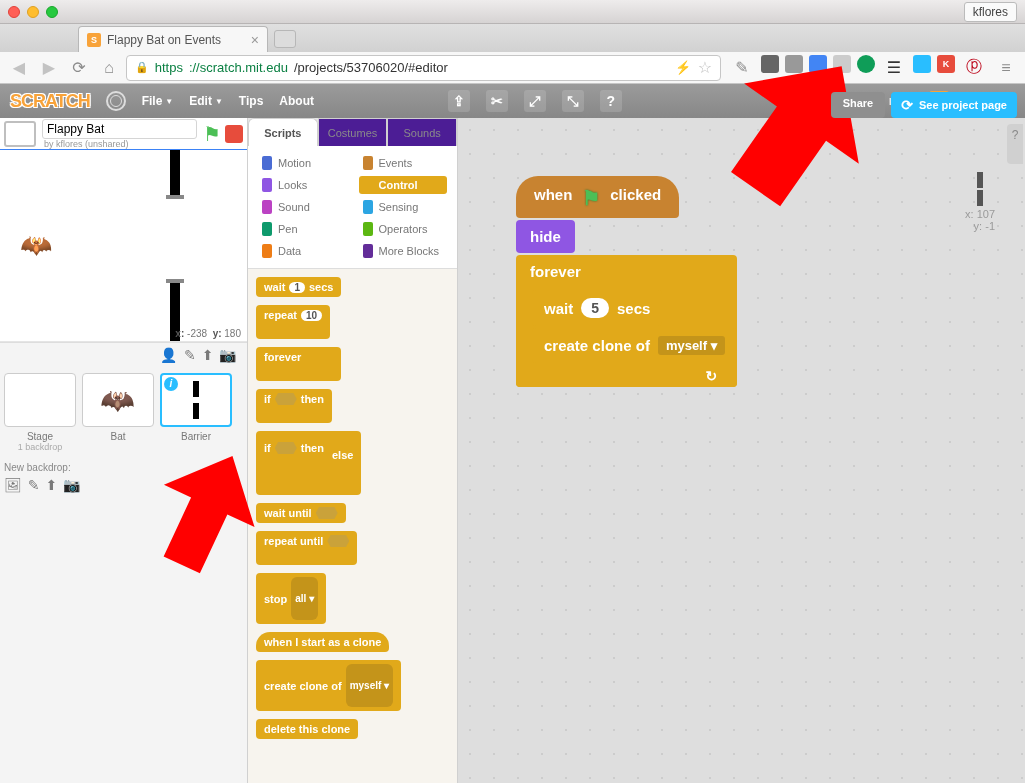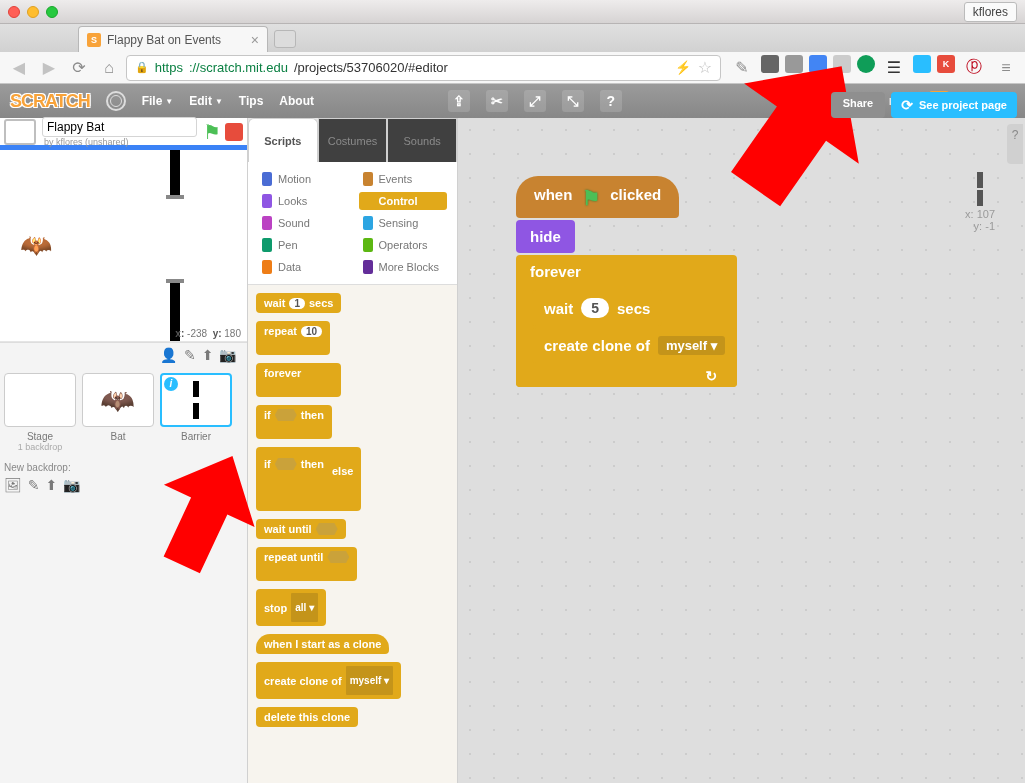--- a/index.html
+++ b/index.html
@@ -43,21 +43,21 @@
 .menu-spacer{flex:1}
 .menu-ico{width:22px;height:22px;background:rgba(255,255,255,.15);border-radius:3px;display:flex;align-items:center;justify-content:center;font-size:14px}
 .save-now{color:#e8e8e8}
 .user-badge{width:20px;height:20px;background:#f8a33a;border-radius:3px;display:flex;align-items:center;justify-content:center;font-weight:bold}
 
 
 .content{position:absolute;top:118px;left:0;right:0;bottom:0;display:flex}
 
 
 .left-col{width:248px;background:#fff;border-right:1px solid #d0d0d0;display:flex;flex-direction:column}
-.stage-header{height:32px;display:flex;align-items:center;padding:4px;gap:6px;border-bottom:5px solid #3b82f6}
+.stage-header{height:32px;display:flex;align-items:center;padding:4px;gap:6px;border-bottom:1px solid #3b82f6}
 .stage-thumb{width:32px;height:26px;border:2px solid #bfbfbf;border-radius:3px;background:#fff;position:relative}
 .stage-thumb:after{content:"";position:absolute;bottom:-10px;left:0;font-size:7px;color:#bbb}
 .proj-title{flex:1}
 .proj-title input{width:100%;border:1px solid #d5d5d5;border-radius:3px;padding:2px 4px;font-size:12px}
 .proj-by{font-size:9px;color:#999;padding-left:2px}
 .flag-stop{display:flex;gap:4px;align-items:center}
 .flag-ico{color:#4cbf56;font-size:20px}
 .stop-ico{width:18px;height:18px;background:#e74c3c;border-radius:3px}
 
 .stage-view{height:192px;background:#fff;position:relative;border-bottom:1px solid #e5e5e5}
@@ -80,34 +80,34 @@
 .sprite-tile .box{width:72px;height:54px;background:#fff;border:1px solid #ccc;border-radius:4px;display:flex;align-items:center;justify-content:center;font-size:28px;position:relative}
 .sprite-tile.sel .box{border:2px solid #29beff}
 .sprite-tile .info{position:absolute;top:2px;left:2px;width:14px;height:14px;background:#29beff;border-radius:50%;color:#fff;font-size:10px;line-height:14px;font-style:italic;font-weight:bold}
 .mini-barrier{display:flex;flex-direction:column;align-items:center;gap:6px}
 .mini-barrier span{width:6px;height:16px;background:#000}
 .new-bd{font-size:10px;color:#888;margin:10px 0 4px}
 .bd-icons{display:flex;gap:6px;color:#7a7a7a;font-size:14px}
 
 
 .mid-col{width:210px;background:#f2f2f2;border-right:1px solid #d0d0d0;display:flex;flex-direction:column}
-.tab-row{height:44px;display:flex;background:#e6e6e6}
-.ed-tab{flex:1;display:flex;align-items:center;justify-content:center;font-size:11px;color:#8a8a8a;border:1px solid #d0d0d0;border-bottom:none;background:#404040}
+.tab-row{height:28px;display:flex;background:#e6e6e6}
+.ed-tab{flex:1;display:flex;align-items:center;justify-content:center;font-size:11px;color:#8a8a8a;border:1px solid #d0d0d0;border-bottom:none;background:#4c1d95}
 .ed-tab.active{background:#fff;color:#555;font-weight:bold;border-top-left-radius:6px;border-top-right-radius:6px}
 
 .cat-grid{background:#fff;padding:8px 10px;display:grid;grid-template-columns:1fr 1fr;gap:4px 12px;border-bottom:1px solid #ddd}
 .cat{display:flex;align-items:center;gap:6px;font-size:11px;color:#777;padding:2px 4px;border-radius:3px}
 .cat .sw{width:10px;height:14px;border-radius:2px}
 .cat.sel{background:#e1a91a;color:#fff;font-weight:bold}
 
 .palette{flex:1;overflow:hidden;padding:8px;background:#f7f4ee}
 .pb{background:#e1a91a;color:#fff;font-size:11px;font-weight:bold;border-radius:4px;padding:4px 8px;margin-bottom:8px;display:inline-flex;align-items:center;gap:4px;position:relative}
 .pill{background:#fff;color:#555;border-radius:8px;padding:0 5px;font-size:10px}
 .hex{background:#caa23a;width:22px;height:12px;clip-path:polygon(15% 0,85% 0,100% 50%,85% 100%,15% 100%,0 50%)}
-.dd{background:#c4941a;padding:9px 4px;border-radius:1px;font-size:10px}
+.dd{background:#c4941a;padding:16px 4px;border-radius:6px;font-size:10px}
 
 
 .canvas{flex:1;background:#dedede;background-image:radial-gradient(#ccc 1px,transparent 1px);background-size:24px 24px;position:relative}
 .btn-share{background:#8f8f8f;color:#fff;font-size:11px;font-weight:bold;padding:5px 12px;border-radius:4px}
 .btn-proj{background:#29beff;color:#fff;font-size:11px;font-weight:bold;padding:5px 10px;border-radius:4px;display:flex;align-items:center;gap:6px}
 .btn-proj .ar{font-size:14px}
 
 .script-stack{position:absolute;left:58px;top:58px}
 .hat{background:#c88330;color:#fff;font-weight:bold;font-size:15px;padding:10px 18px 8px;border-radius:22px 22px 4px 4px;display:flex;gap:10px;width:fit-content}
 .hat .flag{color:#4cbf56;font-size:20px;background:#fff0;filter:drop-shadow(0 0 1px #2a7a34)}

